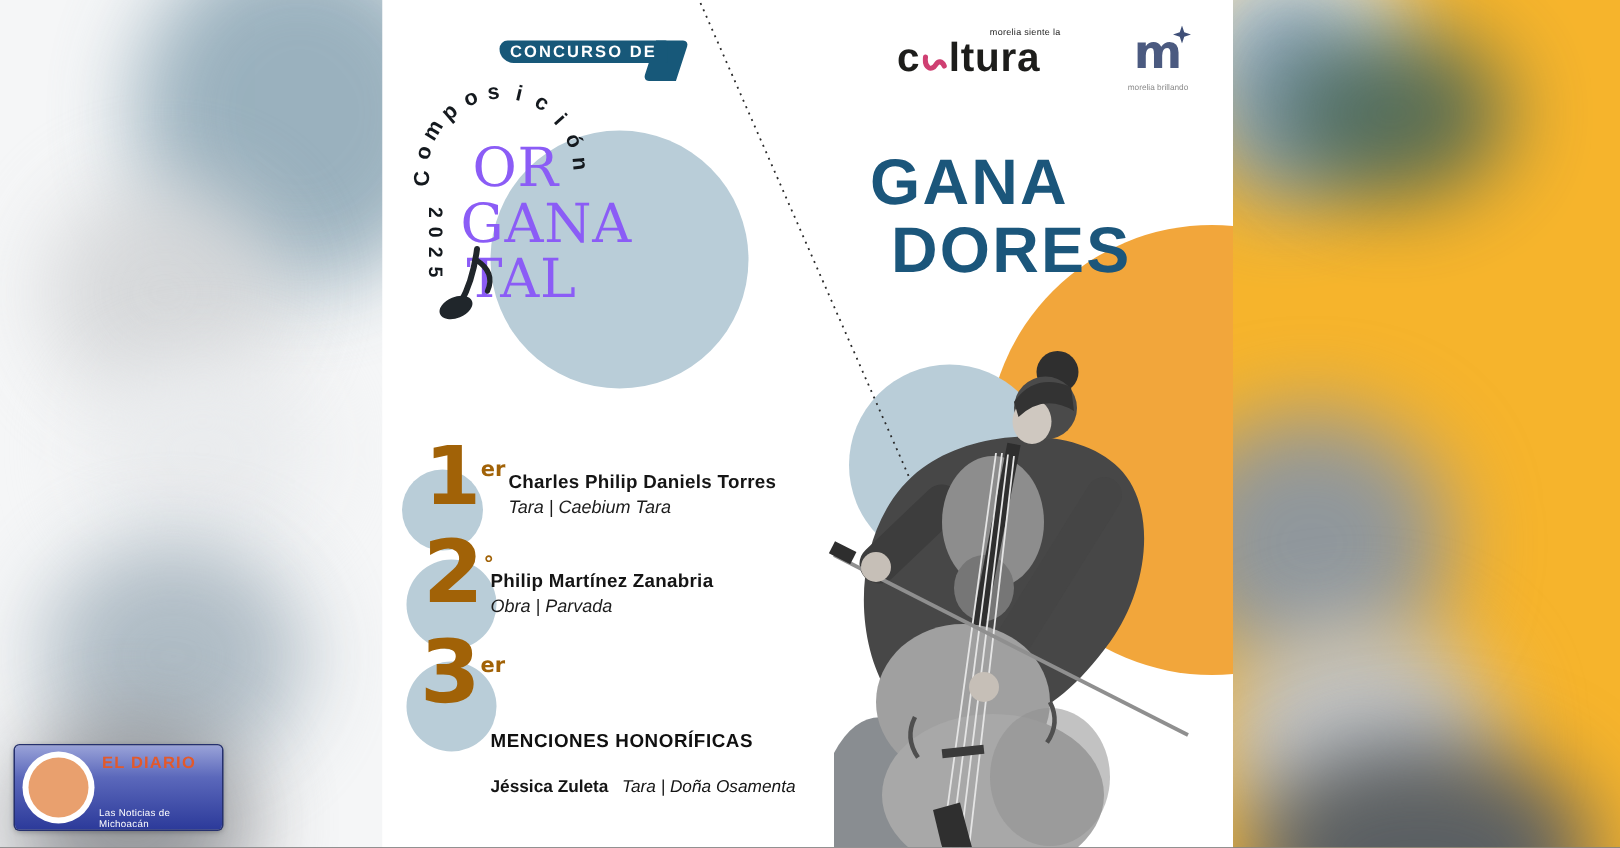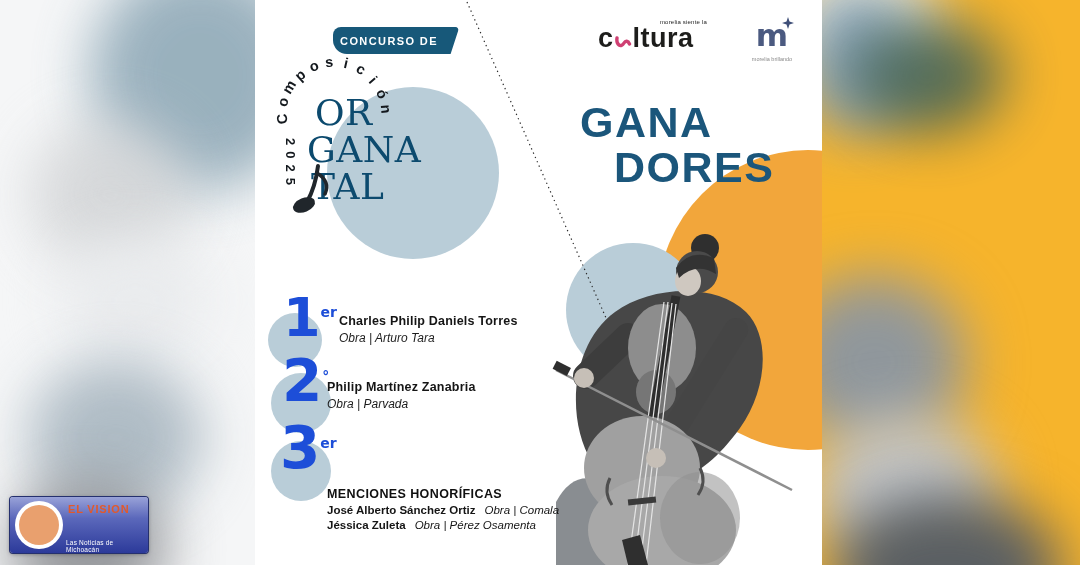--- a/index.html
+++ b/index.html
@@ -5,51 +5,51 @@
   html,body{margin:0;padding:0;background:#222;}
   .stage{position:relative;width:1080px;height:565px;overflow:hidden;
          font-family:"Liberation Sans",sans-serif;background:#fff;}
   .blur-strip{position:absolute;top:0;height:565px;overflow:hidden;}
   .blur-strip .blob{position:absolute;border-radius:50%;filter:blur(28px);}
   .strip-left{left:0;width:255px;background:#f5f6f7;}
   .strip-right{left:822px;width:258px;background:#f6b42c;}
 
   
   .poster{position:absolute;left:255px;top:0;width:567px;height:565px;background:#ffffff;overflow:hidden;}
-  .badge{position:absolute;left:78px;top:27px;width:112px;height:27px;background:#175879;
+  .badge{position:absolute;left:78px;top:27px;width:112px;height:15px;background:#175879;
          border-radius:8px 2px 2px 14px;display:flex;align-items:center;justify-content:center;}
   .badge-cap{position:absolute;left:178px;top:27px;width:22px;height:27px;background:#175879;
          transform:skewX(-18deg);border-radius:0 4px 0 4px;}
   .badge span{color:#fff;font-size:11px;font-weight:bold;letter-spacing:1.4px;}
   .circle{position:absolute;border-radius:50%;}
   .c-blue-lg{left:72px;top:87px;width:172px;height:172px;background:#b9cdd8;}
   .c-orange{left:403px;top:150px;width:300px;height:300px;background:#f2a63b;}
   .c-blue-sm{left:311px;top:243px;width:134px;height:134px;background:#b9cdd8;}
 
   .arc-wrap{position:absolute;inset:0;pointer-events:none;}
   .arc-letter{position:absolute;font-size:14.5px;font-weight:bold;color:#14191e;width:18px;text-align:center;}
 
   .year{position:absolute;left:28px;top:138px;writing-mode:vertical-rl;text-orientation:sideways;
         font-size:13px;font-weight:bold;letter-spacing:6px;color:#14191e;}
 
   .serif-title{position:absolute;left:52px;top:94px;font-family:"DejaVu Serif","Liberation Serif",serif;
-        font-size:36px;line-height:37px;color:#0c4a6e;letter-spacing:0.5px;}
+        font-size:36px;line-height:37px;color:#8b5cf6;letter-spacing:0.5px;}
   .serif-title .l1{display:block;margin-left:8px;}
   .serif-title .l2{display:block;margin-left:0;}
   .serif-title .l3{display:block;margin-left:4px;}
 
   .headline{position:absolute;color:#1b567b;font-weight:bold;font-size:43px;line-height:1;letter-spacing:1.5px;}
   .h1{left:325px;top:101px;}
-  .h2{left:359px;top:146px;}
+  .h2{left:339px;top:146px;}
 
   .overlay-svg{position:absolute;left:0;top:0;width:567px;height:565px;pointer-events:none;}
 
   
   .rank-circle{position:absolute;border-radius:50%;background:#b9cdd8;}
-  .rank{position:absolute;font-weight:bold;color:#1d4ed8;font-family:"DejaVu Sans","Liberation Sans",sans-serif;line-height:0.9;}
+  .rank{position:absolute;font-weight:bold;color:#a16207;font-family:"DejaVu Sans","Liberation Sans",sans-serif;line-height:0.9;}
   .rank sup{font-size:14px;font-weight:bold;vertical-align:super;}
   .winfo{position:absolute;}
   .wname{font-size:12.5px;font-weight:bold;color:#151515;letter-spacing:0.2px;}
   .wwork{font-size:12px;font-style:italic;color:#1c1c1c;margin-top:3px;}
   .mentions-h{position:absolute;left:72px;top:487px;font-size:12.5px;font-weight:bold;color:#101010;letter-spacing:0.4px;}
   .mention{position:absolute;left:72px;font-size:11.5px;color:#151515;}
   .mention .mname{font-weight:bold;}
   .mention .mwork{font-style:italic;margin-left:9px;}
 
   
@@ -170,43 +170,40 @@
 
     <div class="headline h1">GANA</div>
     <div class="headline h2">DORES</div>
 
     <div class="rank-circle" style="left:13px;top:313px;width:54px;height:54px;"></div>
     <div class="rank" style="left:28px;top:294px;font-size:54px;">
       <span>1</span><sup>er</sup>
     </div>
     <div class="winfo" style="left:84px;top:314px;">
       <div class="wname">Charles Philip Daniels Torres</div>
-      <div class="wwork">Obra | Arturo Tara</div>
+      <div class="wwork">Tara | Caebium Tara</div>
     </div>
 
     <div class="rank-circle" style="left:16px;top:373px;width:60px;height:60px;"></div>
     <div class="rank" style="left:27px;top:355px;font-size:58px;">
       <span>2</span><sup>°</sup>
     </div>
     <div class="winfo" style="left:72px;top:380px;">
       <div class="wname">Philip Martínez Zanabria</div>
       <div class="wwork">Obra | Parvada</div>
     </div>
 
     <div class="rank-circle" style="left:16px;top:441px;width:60px;height:60px;"></div>
     <div class="rank" style="left:25px;top:422px;font-size:58px;">
       <span>3</span><sup>er</sup>
     </div>
 
     <div class="mentions-h">MENCIONES HONORÍFICAS</div>
-    <div class="mention" style="top:504px;">
-      <span class="mname">José Alberto Sánchez Ortiz</span><span class="mwork">Obra | Comala</span>
-    </div>
     <div class="mention" style="top:519px;">
-      <span class="mname">Jéssica Zuleta</span><span class="mwork">Obra | Pérez Osamenta</span>
+      <span class="mname">Jéssica Zuleta</span><span class="mwork">Tara | Doña Osamenta</span>
     </div>
 
     <div class="cultura">
       <div class="tag">morelia siente la</div>
       <div class="word">
         <span>c</span>
         <svg width="17" height="15" viewBox="0 0 17 15">
           <path d="M2,3 C1,10 6,13 9,8 C10.5,5.5 13,5.5 14.5,9" stroke="#cf3f72" stroke-width="3.4" fill="none" stroke-linecap="round"></path>
         </svg>
         <span>ltura</span>
@@ -217,17 +214,17 @@
       <svg class="spark" width="12" height="12" viewBox="0 0 12 12">
         <path d="M6,0 L7.5,4.5 L12,6 L7.5,7.5 L6,12 L4.5,7.5 L0,6 L4.5,4.5 Z" fill="#3f4f78"></path>
       </svg>
       <div class="tag">morelia brillando</div>
     </div>
   </div>
 
   <div class="watermark">
     <div class="wm-sun-ring"></div>
     <div class="wm-sun" style="left:9px;top:8px;"></div>
-    <div class="wm-top">EL VISION</div>
+    <div class="wm-top">EL DIARIO</div>
     <div class="wm-tag">Las Noticias de Michoacán</div>
   </div>
 
 </div>
 
 </body></html>

